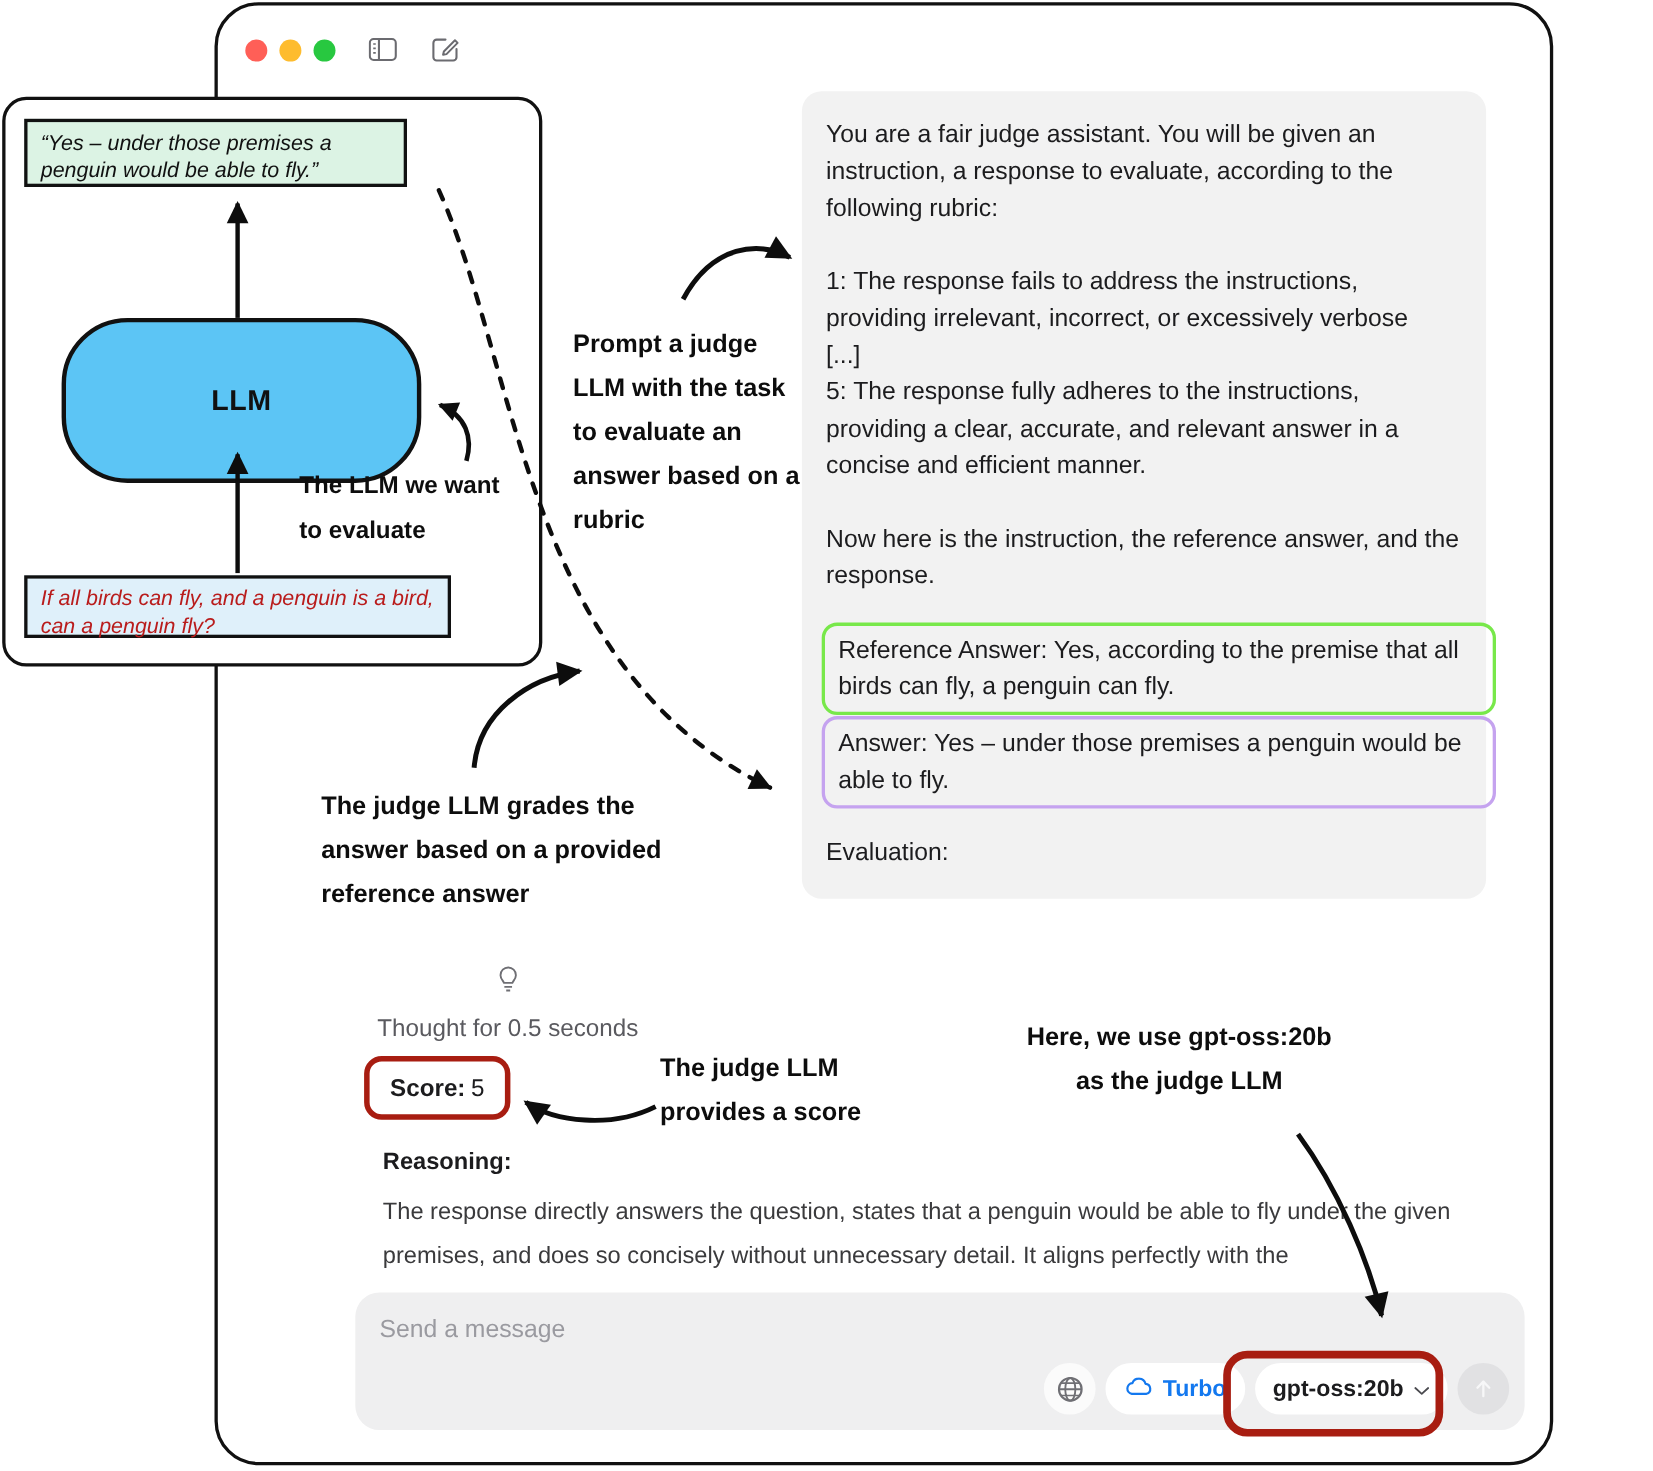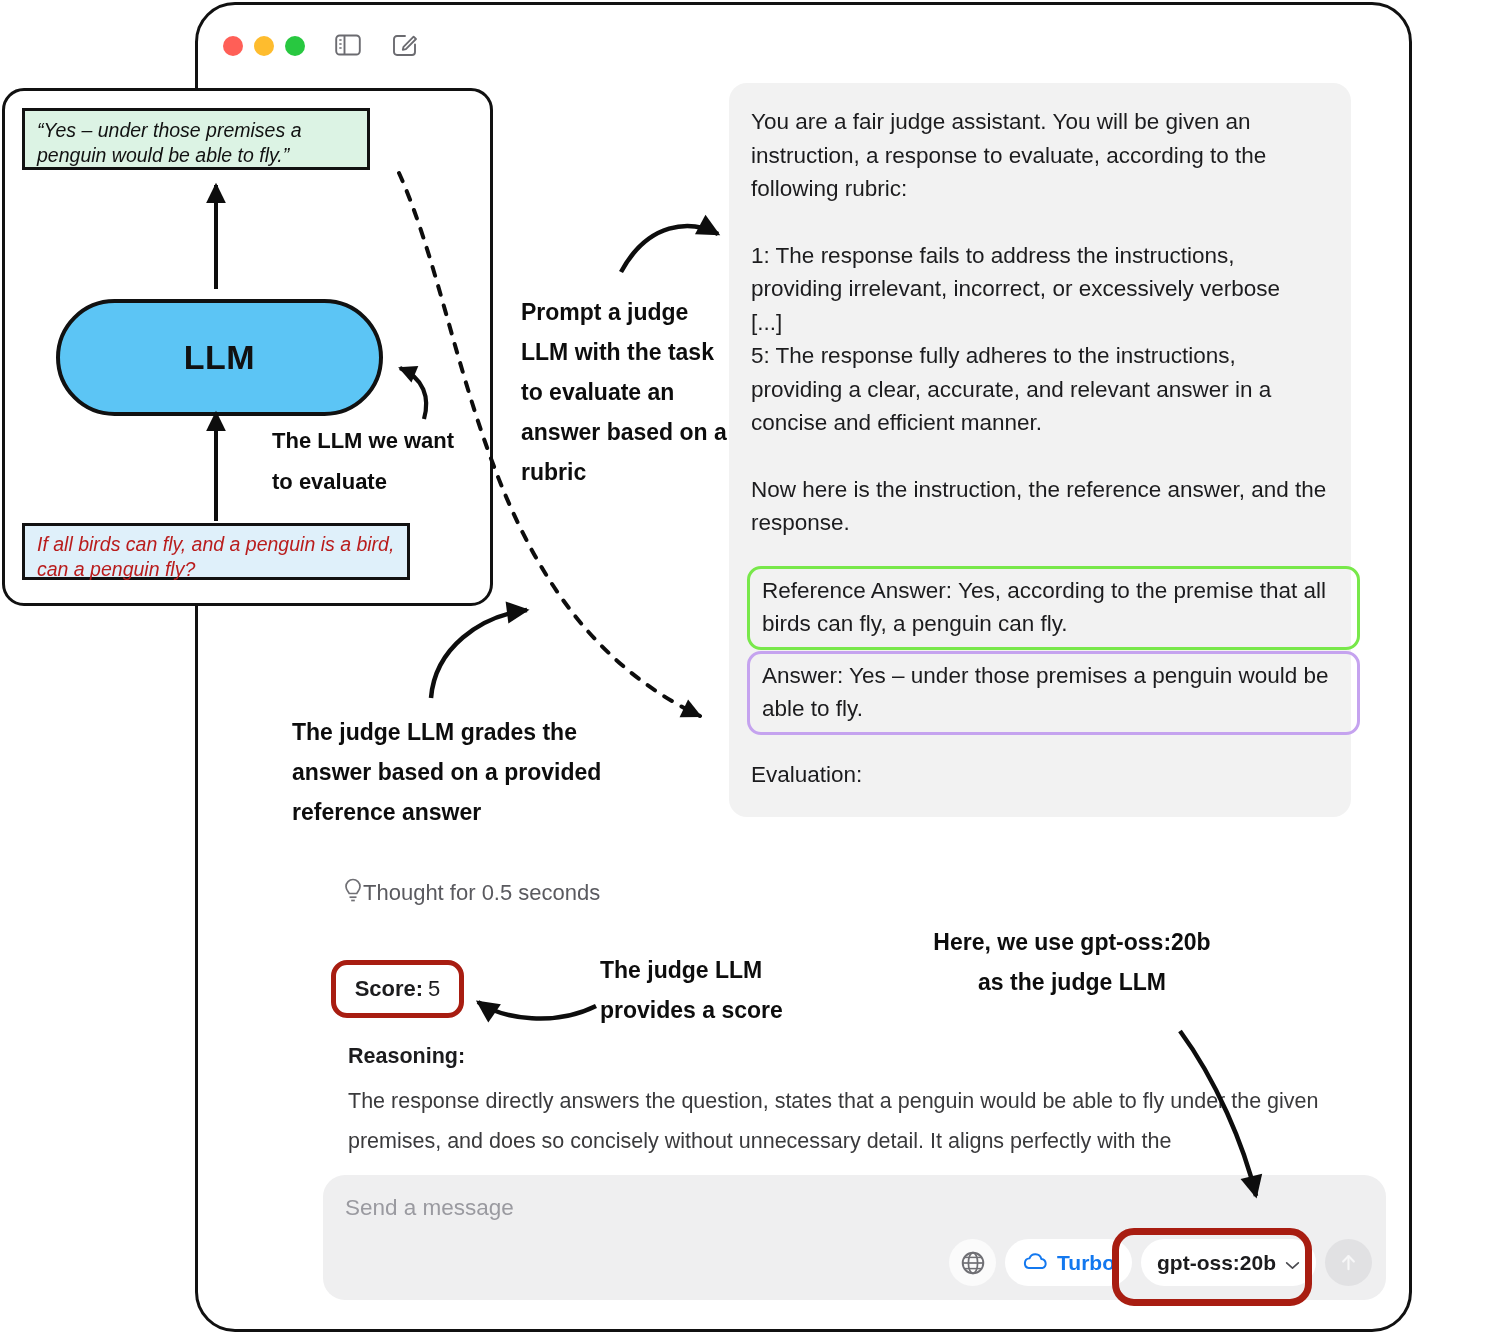--- a/index.html
+++ b/index.html
@@ -40,21 +40,21 @@
     padding:5px 10px 6px 12px;box-sizing:border-box;
     margin:0 0 1px 0;
     font-size:22.5px;line-height:33.5px;color:#1c1c1e;
   }
   #hl-instruction{border-color:#4fb3ee;margin-left:-4px;width:613px;}
   #hl-reference{border-color:#78e84a;margin-left:-4px;width:613px;}
   #hl-answer{border-color:#c5a3ef;margin-left:-4px;width:613px;}
 
   
   #thought-row{
-    position:absolute;left:340px;top:875px;display:flex;align-items:center;
+    position:absolute;left:340px;top:875px;display:flex;align-items:center;gap:13px;flex-direction:column;
   }
   #thought-text{font-size:22px;color:#5a5a5f;}
   #score-pill{
     position:absolute;left:328px;top:957px;width:133px;height:58px;
     border:5px solid #a81d11;border-radius:16px;background:#fff;
     display:flex;align-items:center;justify-content:center;
     font-size:22px;color:#1c1c1e;box-sizing:border-box;
   }
   #score-pill b{font-weight:700;margin-right:5px;}
   #reasoning-title{
@@ -110,24 +110,24 @@
     padding:7px 10px 0 12px;
     font-style:italic;font-size:19.5px;line-height:25px;color:#111;
   }
   #question-box{
     position:absolute;left:22px;top:523px;width:388px;height:57px;
     background:#dff0fa;border:3px solid #111;box-sizing:border-box;
     padding:6px 10px 0 12px;
     font-style:italic;font-size:19.5px;line-height:25px;color:#b91c1c;
   }
   #llm-node{
-    position:absolute;left:56px;top:299px;width:327px;height:117px;
+    position:absolute;left:56px;top:289px;width:327px;height:150px;
     background:#5cc5f5;border:4px solid #111;border-radius:60px;box-sizing:border-box;
     display:flex;align-items:center;justify-content:center;
-    font-size:34px;font-weight:700;color:#111;letter-spacing:.5px;
+    font-size:26px;font-weight:700;color:#111;letter-spacing:.5px;
   }
 
   
   .anno{
     position:absolute;font-weight:700;color:#0d0d0d;
     font-size:23px;line-height:40px;
   }
   #anno-evaluate{left:272px;top:420px;width:200px;font-size:22px;line-height:41px;}
   #anno-prompt{left:521px;top:292px;width:210px;}
   #anno-grades{left:292px;top:712px;width:330px;}

